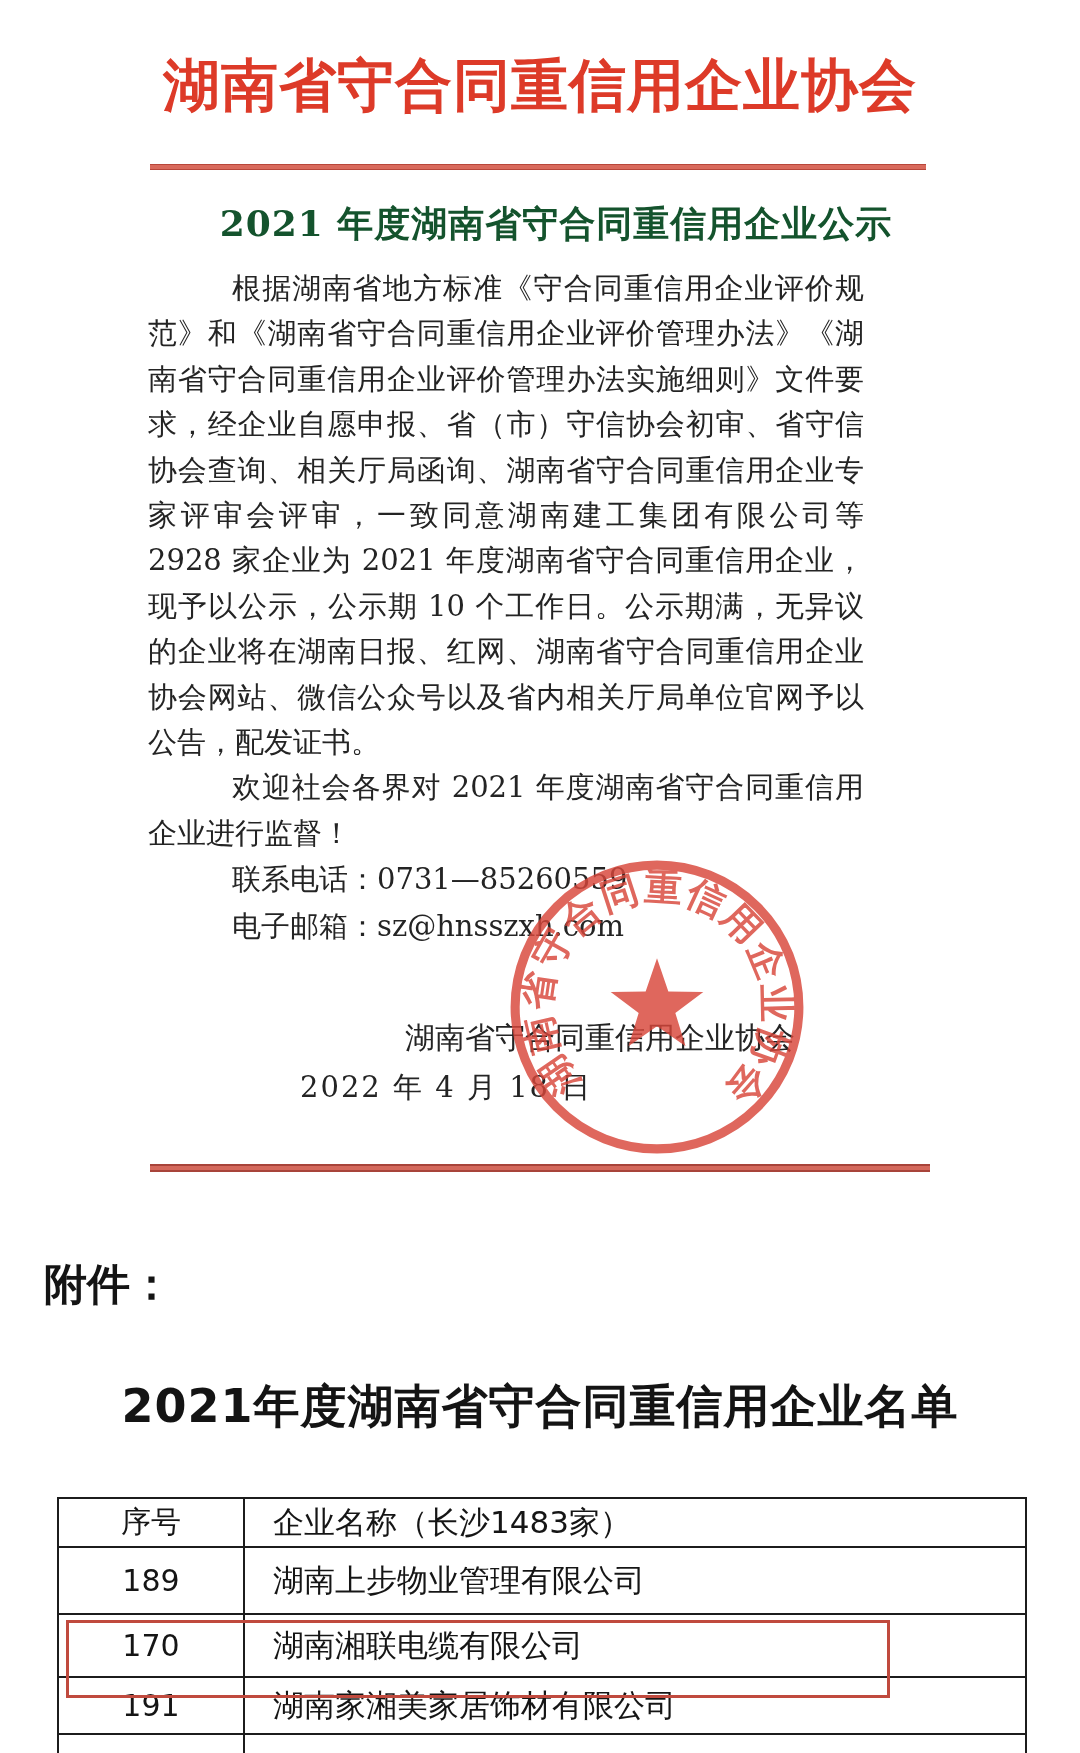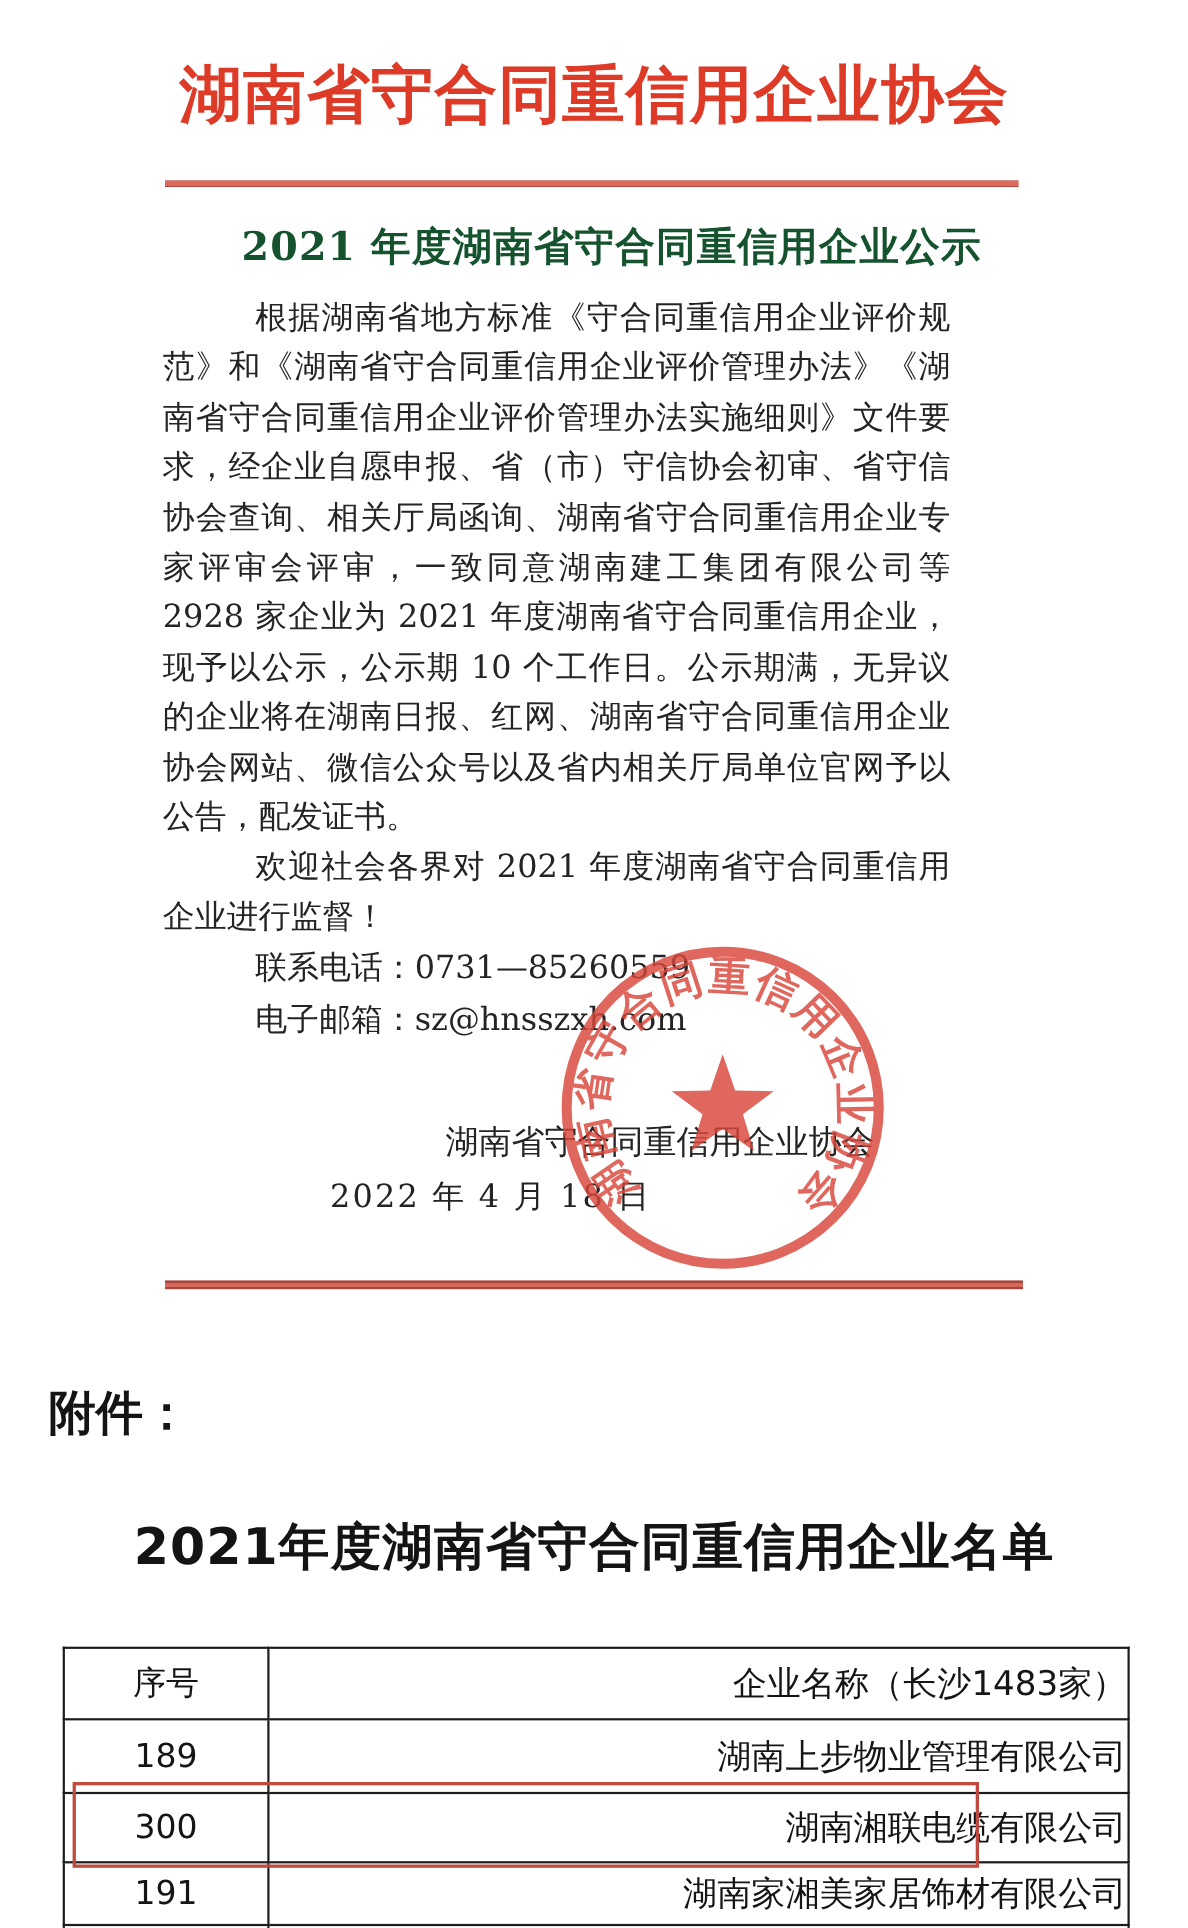--- a/index.html
+++ b/index.html
@@ -59,22 +59,22 @@
     position:absolute;top:1497px;left:57px;width:970px;
     border-collapse:collapse;table-layout:fixed;
     font-family:"DejaVu Sans", sans-serif;color:#151515;
   }
   .company-table th,.company-table td{
     border:2px solid #1c1c1c;vertical-align:middle;background:#fff;
   }
   .company-table col.c-no{width:186px;}
   .company-table th{font-weight:normal;font-size:31px;}
   .company-table .no-cell{text-align:center;font-size:30px;}
-  .company-table .name-cell{text-align:right;padding-left:28px;font-size:31px;margin-left:43px;}
-  .company-table thead tr{height:65px;}
+  .company-table .name-cell{text-align:left;padding-left:28px;font-size:31px;margin-left:43px;}
+  .company-table thead tr{height:49px;}
   .company-table tbody tr:nth-child(1){height:67px;}
   .company-table tbody tr:nth-child(2){height:63px;}
   .company-table tbody tr:nth-child(3){height:57px;}
   .company-table tbody tr.partial{height:22px;}
   
   .highlight-box{
     position:absolute;left:66px;top:1620px;width:818px;height:72px;
     border:3px solid #c04a3e;z-index:5;pointer-events:none;background:transparent;
   }
 </style>
@@ -129,21 +129,21 @@
         <th class="name-cell">企业名称（长沙1483家）</th>
       </tr>
     </thead>
     <tbody>
     <tr>
       <td class="no-cell">189</td>
       <td class="name-cell">湖南上步物业管理有限公司</td>
     </tr>
 
     <tr class="hl">
-      <td class="no-cell">300</td>
+      <td class="no-cell">170</td>
       <td class="name-cell">湖南湘联电缆有限公司</td>
     </tr>
 
     <tr>
       <td class="no-cell">191</td>
       <td class="name-cell">湖南家湘美家居饰材有限公司</td>
     </tr>
   <tr class="partial">
           <td></td>
           <td></td>

